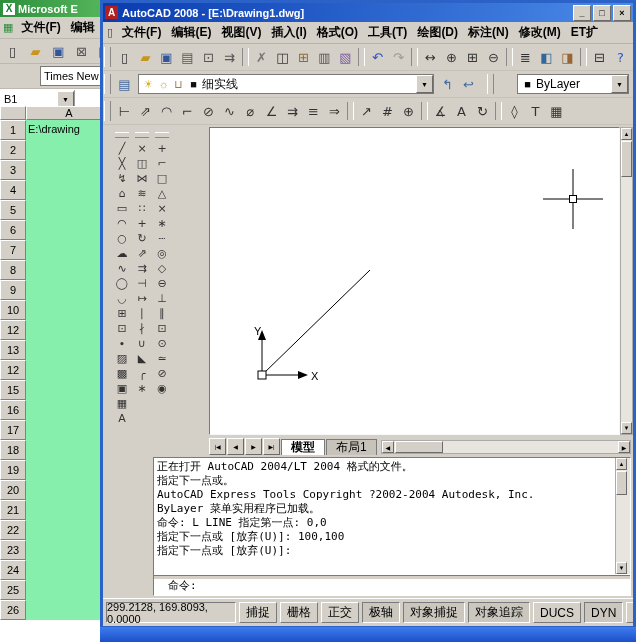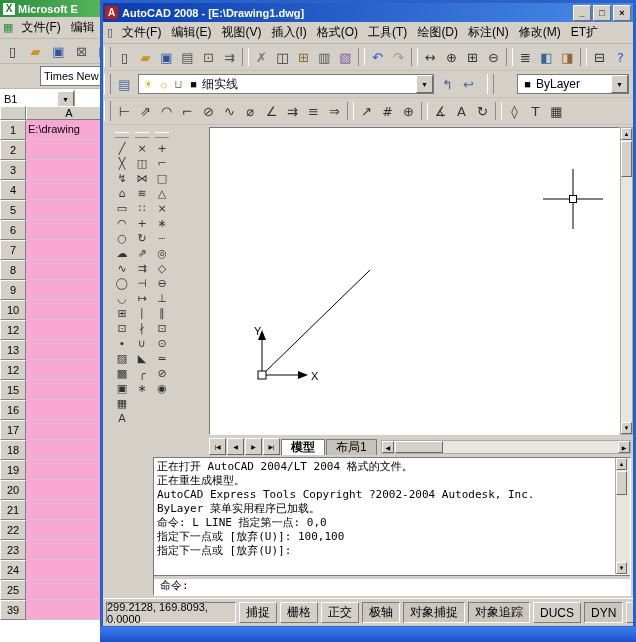--- a/index.html
+++ b/index.html
@@ -7,40 +7,40 @@
   .win{position:absolute;}
   
   #excel{left:0;top:0;width:112px;height:642px;background:#d4d0c8;z-index:1;}
   .xl-title{height:17px;background:linear-gradient(90deg,#2d8f3c,#58b85e);color:#fff;
     font-weight:bold;font-size:11px;display:flex;align-items:center;gap:3px;padding-left:3px;white-space:nowrap;overflow:hidden;}
   .xl-appico{width:12px;height:12px;background:#fff;color:#1d7a2c;font-size:10px;font-weight:bold;
     display:flex;align-items:center;justify-content:center;flex:none;}
   .xl-menu{height:21px;display:flex;align-items:center;font-size:12px;background:#d4d0c8;
     border-bottom:1px solid #bdb9b1;white-space:nowrap;overflow:hidden;}
   .wbico{font-size:11px;color:#2d8f3c;margin:0 3px;}
-  .mitem{padding:0 5px;}
+  .mitem{padding:0 5px;font-weight:bold;}
   .xl-tools{height:24px;display:flex;align-items:center;gap:2px;padding-left:2px;
     border-bottom:1px solid #bdb9b1;overflow:hidden;}
   .xl-fontrow{height:24px;display:flex;align-items:center;padding-left:2px;border-bottom:1px solid #bdb9b1;}
   .xl-namerow{height:20px;display:flex;align-items:center;background:#fff;border-bottom:1px solid #9a9a9a;}
   .namebox{width:70px;height:18px;display:flex;align-items:center;font-size:11px;padding-left:4px;
     border-right:1px solid #9a9a9a;background:#fff;}
   .combo{display:flex;align-items:center;height:20px;background:#fff;border:1px solid #7a7a7a;
     font-size:12px;padding-left:3px;gap:2px;box-sizing:border-box;overflow:hidden;white-space:nowrap;margin-left:38px;}
   .darr{margin-left:auto;width:15px;height:16px;background:#d4d0c8;flex:none;
     border:1px solid;border-color:#fff #6a6a6a #6a6a6a #fff;font-size:7px;display:flex;align-items:center;justify-content:center;}
   .xl-grid{position:absolute;top:106px;left:0;bottom:0;right:0;background:#fff;overflow:hidden;}
   .xl-colhead{display:flex;height:14px;}
   .corner{width:26px;background:#d4d0c8;border:1px solid;border-color:#fff #808080 #808080 #fff;box-sizing:border-box;}
   .colA{flex:1;background:#d4d0c8;border:1px solid;border-color:#fff #808080 #808080 #fff;box-sizing:border-box;
     font-size:11px;text-align:center;line-height:12px;}
   .xl-row{display:flex;height:20px;}
   .rowhead{width:26px;background:#d4d0c8;border:1px solid;border-color:#fff #808080 #808080 #fff;
     box-sizing:border-box;font-size:11px;text-align:center;line-height:18px;flex:none;}
-  .cellA{flex:1;background:#f9a8d4;border-right:1px solid #c9c9c9;border-bottom:1px solid #c9c9c9;
+  .cellA{flex:1;background:#86efac;border-right:1px solid #c9c9c9;border-bottom:1px solid #c9c9c9;
     font-size:11px;line-height:19px;padding-left:2px;white-space:nowrap;overflow:hidden;}
   
   #acad{left:100px;top:0;width:536px;height:627px;border:3px solid #2b62c8;box-sizing:border-box;
     background:#d4d0c8;z-index:2;}
   .ac-title{height:19px;background:linear-gradient(90deg,#0a3cb0,#4a8ae8);color:#fff;font-weight:bold;
     font-size:11px;display:flex;align-items:center;gap:4px;padding:0 2px;}
   .ac-appico{width:13px;height:13px;background:#b02020;color:#fff;font-size:10px;font-weight:bold;
     display:flex;align-items:center;justify-content:center;flex:none;}
   .wbtns{margin-left:auto;display:flex;gap:2px;}
   .wbtn{width:16px;height:14px;background:#d4d0c8;color:#000;font-size:9px;font-weight:bold;
@@ -84,21 +84,21 @@
     border:1px solid;border-color:#fff #6a6a6a #6a6a6a #fff;box-sizing:border-box;}
   
   .ac-cmd{height:143px;background:#d4d0c8;padding:2px;box-sizing:border-box;margin-left:48px;}
   .cmd-inner{position:relative;height:139px;background:#fff;border:1px solid;
     border-color:#7a7a7a #fff #fff #7a7a7a;box-sizing:border-box;overflow:hidden;}
   .cmd-hist{position:absolute;left:3px;top:2px;right:17px;height:113px;overflow:hidden;}
   .cmd-line,.cmd-input{font-family:"DejaVu Sans Mono",monospace;font-size:11px;height:14px;line-height:14px;white-space:pre;color:#000;}
   .cmd-vscroll{position:absolute;right:0;top:0;width:15px;height:116px;background:#e8e5de;border-left:1px solid #aaa;box-sizing:border-box;}
   .cmd-split{position:absolute;left:0;right:0;top:117px;height:3px;background:#d4d0c8;
     border-top:1px solid #7a7a7a;border-bottom:1px solid #fff;}
-  .cmd-input{position:absolute;left:6px;bottom:2px;}
+  .cmd-input{position:absolute;left:14px;bottom:2px;}
   
   .ac-status{height:28px;display:flex;align-items:center;gap:3px;padding:0 3px;background:#d4d0c8;
     border-top:1px solid #fff;box-sizing:border-box;overflow:hidden;}
   .coords{width:128px;height:19px;flex:none;border:1px solid;border-color:#7a7a7a #fff #fff #7a7a7a;
     font-size:11px;display:flex;align-items:center;justify-content:center;}
   #status-buttons{display:flex;gap:3px;}
   .sbtn{height:19px;padding:0 6px;background:#d4d0c8;font-size:12px;display:flex;align-items:center;
     border:1px solid;border-color:#fff #7a7a7a #7a7a7a #fff;white-space:nowrap;flex:none;}
   .sbtn.pressed{border-color:#7a7a7a #fff #fff #7a7a7a;background:#cbc7bf;}
   
@@ -244,21 +244,21 @@
         </div>
         <div class="xl-row">
           <div class="rowhead">24</div>
           <div class="cellA"></div>
         </div>
         <div class="xl-row">
           <div class="rowhead">25</div>
           <div class="cellA"></div>
         </div>
         <div class="xl-row">
-          <div class="rowhead">39</div>
+          <div class="rowhead">26</div>
           <div class="cellA"></div>
         </div>
       </div>
   </div>
 </div>
 
 <div id="acad" class="win">
   <div class="ac-title">
     <span class="ac-appico">A</span>
     <span>AutoCAD 2008 - [E:\Drawing1.dwg]</span>
@@ -686,21 +686,21 @@
       <div class="har" style="left:0;">◀</div>
       <div class="hthumb"></div>
       <div class="har" style="right:0;">▶</div>
     </div>
   </div>
 
   <div class="ac-cmd">
     <div class="cmd-inner">
       <div class="cmd-hist" id="cmd-lines">
           <div class="cmd-line">正在打开 AutoCAD 2004/LT 2004 格式的文件。</div>
-          <div class="cmd-line">正在重生成模型。</div>
+          <div class="cmd-line">指定下一点或。</div>
           <div class="cmd-line">AutoCAD Express Tools Copyright ?2002-2004 Autodesk, Inc.</div>
           <div class="cmd-line">ByLayer 菜单实用程序已加载。</div>
           <div class="cmd-line">命令: L LINE 指定第一点: 0,0</div>
           <div class="cmd-line">指定下一点或 [放弃(U)]: 100,100</div>
           <div class="cmd-line">指定下一点或 [放弃(U)]:</div>
           <div class="cmd-line"></div>
         </div>
       <div class="cmd-vscroll">
         <div class="sar" style="top:0;">▲</div>
         <div class="vthumb" style="height:24px;"></div>

